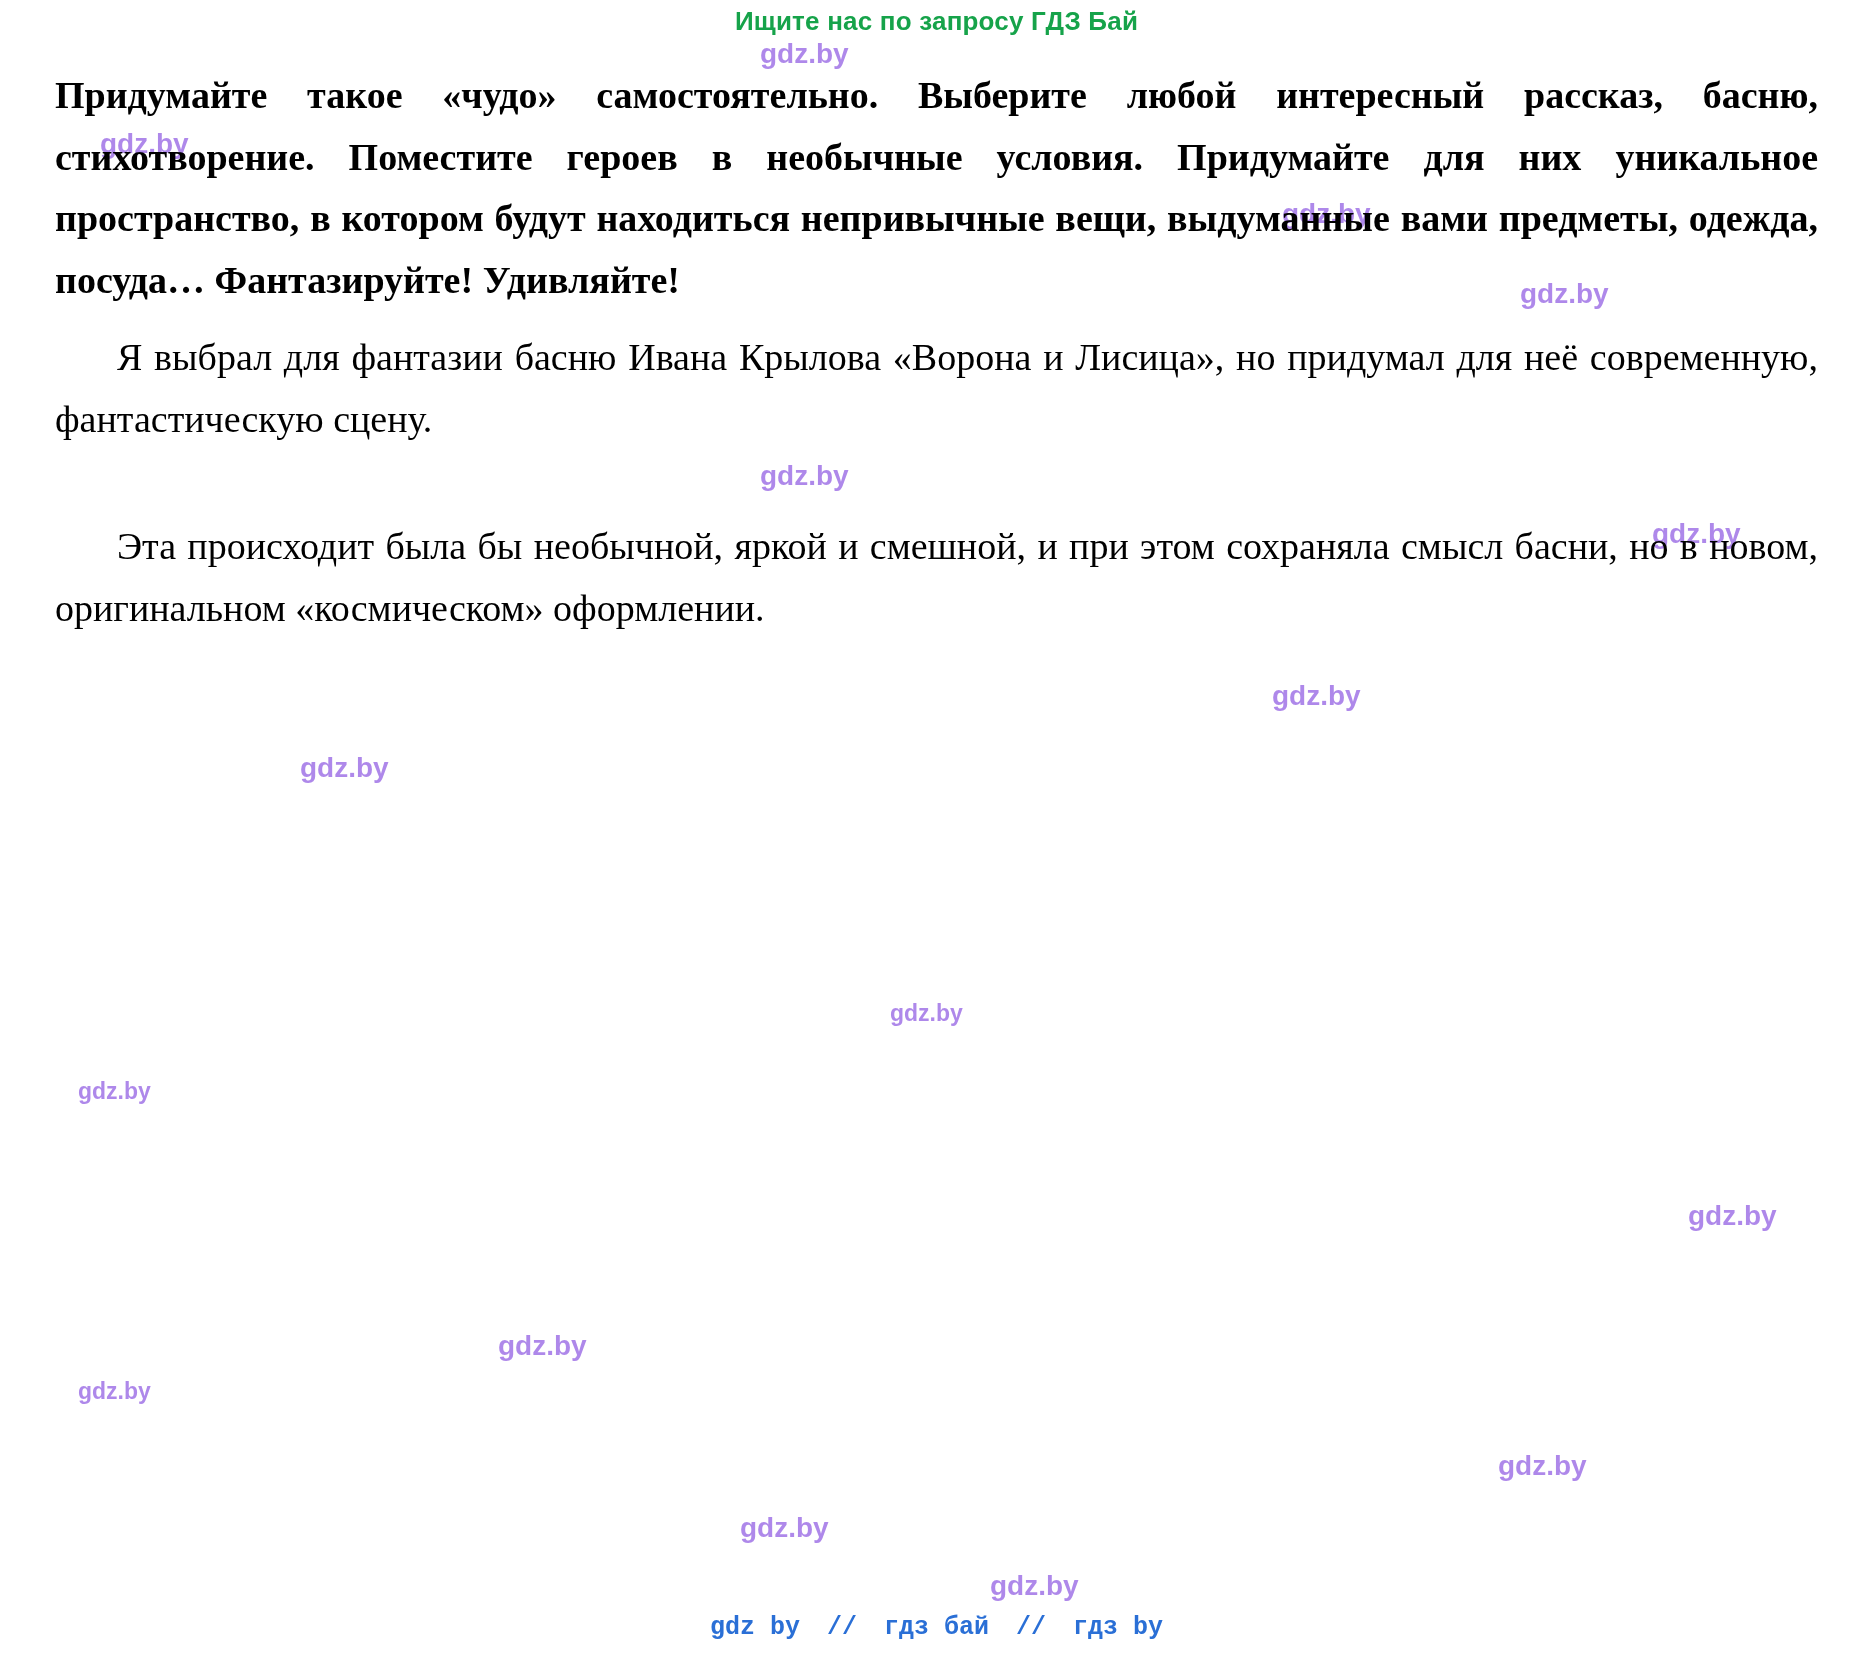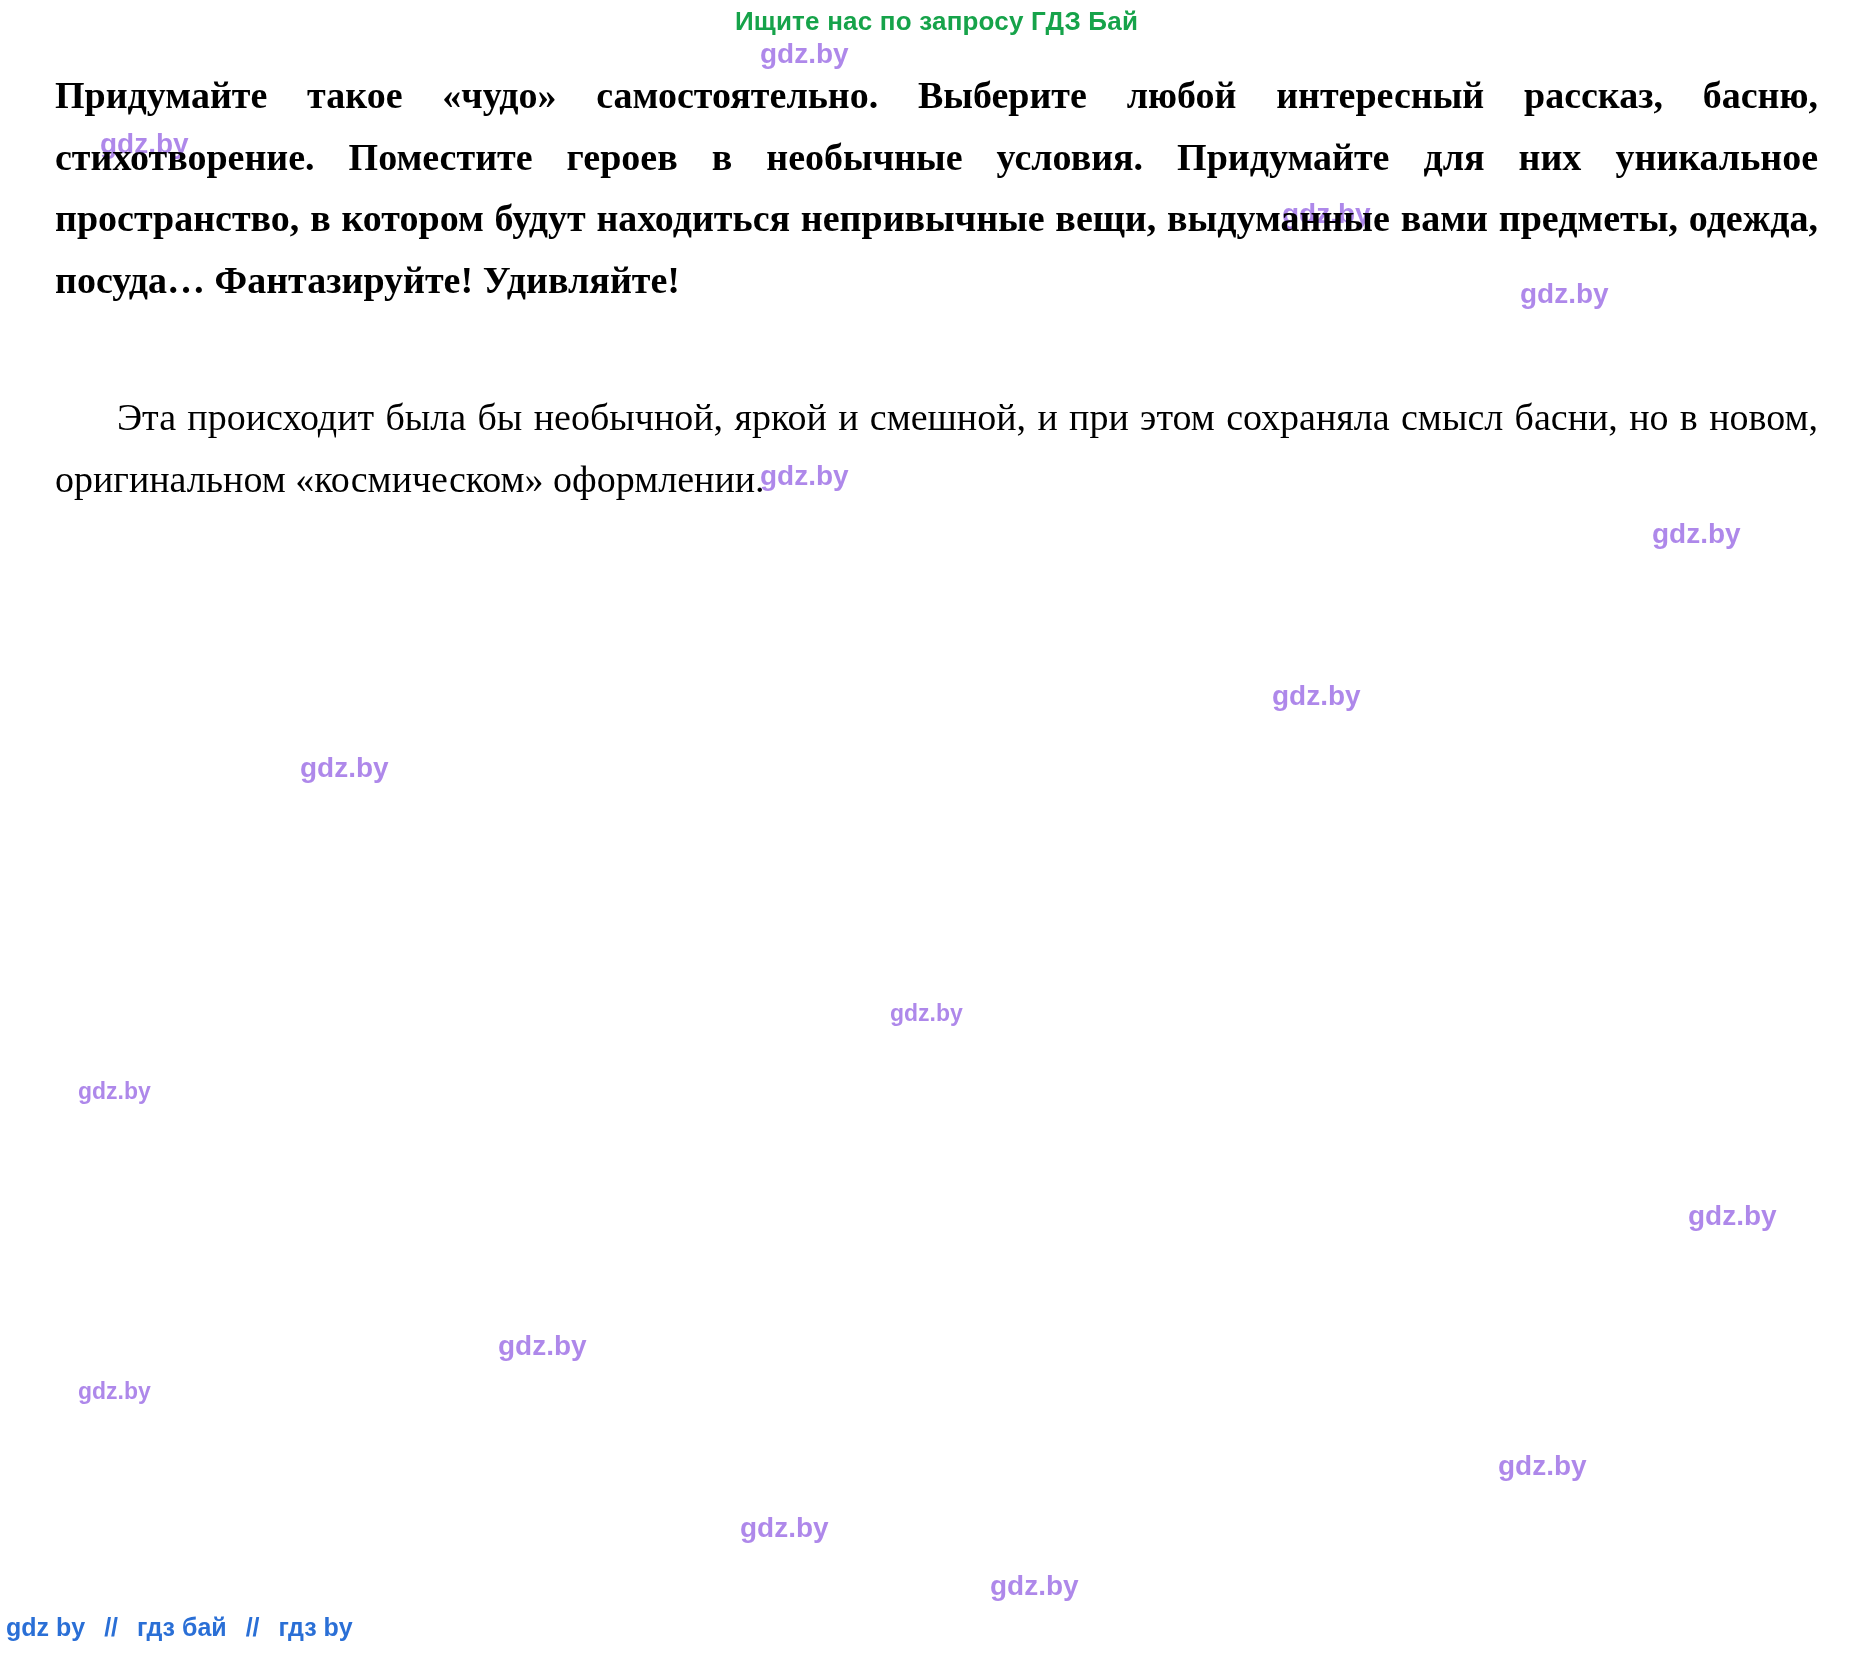--- a/index.html
+++ b/index.html
@@ -67,23 +67,23 @@
     white-space: nowrap;
   }
   .wm-lg { font-size: 28px; }
   .wm-sm { font-size: 23px; }
 
   .footer {
     position: absolute;
     left: 0;
     right: 0;
     bottom: 16px;
-    text-align: left;
+    text-align: center;
     color: #2a6fd6;
-    font-family: Liberation Sans, sans-serif;
+    font-family: Liberation Mono, monospace;
     font-weight: bold;
     font-size: 25px;
   }
   .footer span { margin: 0 6px; }
 </style>
 </head>
 <body>
 
 <div class="page">
 
@@ -104,20 +104,21 @@
       <div class="wm wm-lg" style="left: 498px; top: 1330px;">gdz.by</div>
       <div class="wm wm-sm" style="left: 78px; top: 1378px;">gdz.by</div>
       <div class="wm wm-lg" style="left: 1498px; top: 1450px;">gdz.by</div>
       <div class="wm wm-lg" style="left: 740px; top: 1512px;">gdz.by</div>
       <div class="wm wm-lg" style="left: 990px; top: 1570px;">gdz.by</div>
     </div>
 
   <div class="content">
     <p class="bold">Придумайте такое «чудо» самостоятельно. Выберите любой интересный рассказ, басню, стихотворение. Поместите героев в необычные условия. Придумайте для них уникальное пространство, в котором будут находиться непривычные вещи, выдуманные вами предметы, одежда, посуда… Фантазируйте! Удивляйте!</p>
     <div class="gap-small"></div>
+    <p class="indent">Я выбрал для фантазии басню Ивана Крылова «Ворона и Лисица», но придумал для неё современную, фантастическую сцену.</p>
     <div class="gap-large"></div>
     <p class="indent">Эта происходит была бы необычной, яркой и смешной, и при этом сохраняла смысл басни, но в новом, оригинальном «космическом» оформлении.</p>
   </div>
 
   <div class="footer">
     <span>gdz by</span>
     <span>//</span>
     <span>гдз бай</span>
     <span>//</span>
     <span>гдз by</span>

